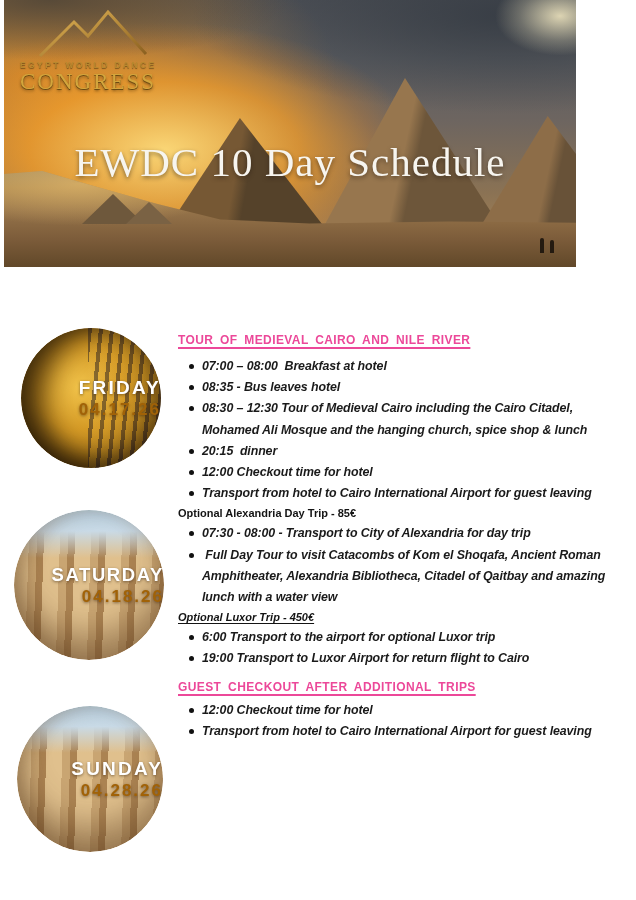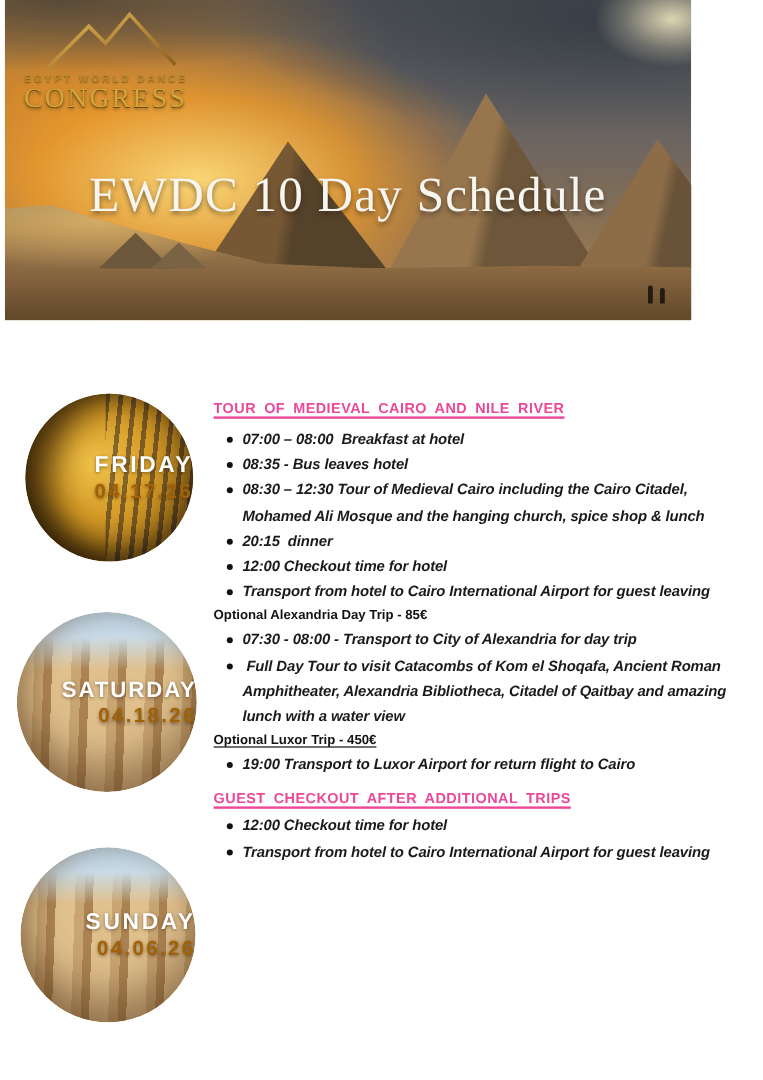--- a/index.html
+++ b/index.html
@@ -74,21 +74,21 @@
   .b-sunday{left:17px;top:706px;width:146px;height:146px;}
 
   
   .content{position:absolute;left:178px;top:331px;width:450px;color:#161616;}
   h2{margin:0 0 6px;font-size:12px;line-height:19px;font-weight:700;
      letter-spacing:.4px;word-spacing:3px;color:#ec4899;
      text-decoration:underline;text-underline-offset:3px;text-decoration-thickness:1.5px;}
   h2.sec2{margin-bottom:2px;}
   h2.sec3{margin-top:8px;margin-bottom:3px;}
   h3{margin:0 0 1px;font-size:11px;line-height:18px;font-weight:700;color:#141414;}
-  h3.underlined{text-decoration:underline;text-underline-offset:2px;}
+  h3.underlined{text-decoration:underline;text-underline-offset:2px;font-style:italic;}
   ul{list-style:none;margin:0;padding:0;}
   li{position:relative;padding-left:24px;font-size:12.4px;font-weight:700;
      line-height:21.2px;color:#1a1a1a;white-space:pre-wrap;letter-spacing:-0.1px;font-style:italic;}
   li::before{content:"";position:absolute;left:11px;top:8px;width:5px;height:5px;
      border-radius:50%;background:#111;}
 </style>
 </head>
 <body>
 
 <div class="page">
@@ -136,21 +136,21 @@
     <div class="badge-text">
       <div class="badge-day">SATURDAY</div>
       <div class="badge-date">04.18.26</div>
     </div>
   </div>
 
   <div class="badge b-sunday">
     <div class="badge-photo photo-columns"></div>
     <div class="badge-text">
       <div class="badge-day">SUNDAY</div>
-      <div class="badge-date">04.06.26</div>
+      <div class="badge-date">04.28.26</div>
     </div>
   </div>
 
   <main class="content">
 
     <section>
       <h2>TOUR OF MEDIEVAL CAIRO AND NILE RIVER</h2>
       <ul>
         <li>07:00 – 08:00  Breakfast at hotel</li>
         <li>08:35 - Bus leaves hotel</li>
@@ -166,20 +166,21 @@
       </ul>
 
       <h3>Optional Alexandria Day Trip - 85€</h3>
       <ul>
         <li>07:30 - 08:00 - Transport to City of Alexandria for day trip</li>
         <li> Full Day Tour to visit Catacombs of Kom el Shoqafa, Ancient Roman Amphitheater, Alexandria Bibliotheca, Citadel of Qaitbay and amazing lunch with a water view</li>
       </ul>
 
       <h3 class="underlined">Optional Luxor Trip - 450€</h3>
       <ul>
+        <li>6:00 Transport to the airport for optional Luxor trip</li>
         <li>19:00 Transport to Luxor Airport for return flight to Cairo</li>
       </ul>
     </section>
 
     <section>
       <h2 class="sec3">GUEST CHECKOUT AFTER ADDITIONAL TRIPS</h2>
       <ul>
         <li>12:00 Checkout time for hotel</li>
         <li>Transport from hotel to Cairo International Airport for guest leaving</li>
       </ul>

